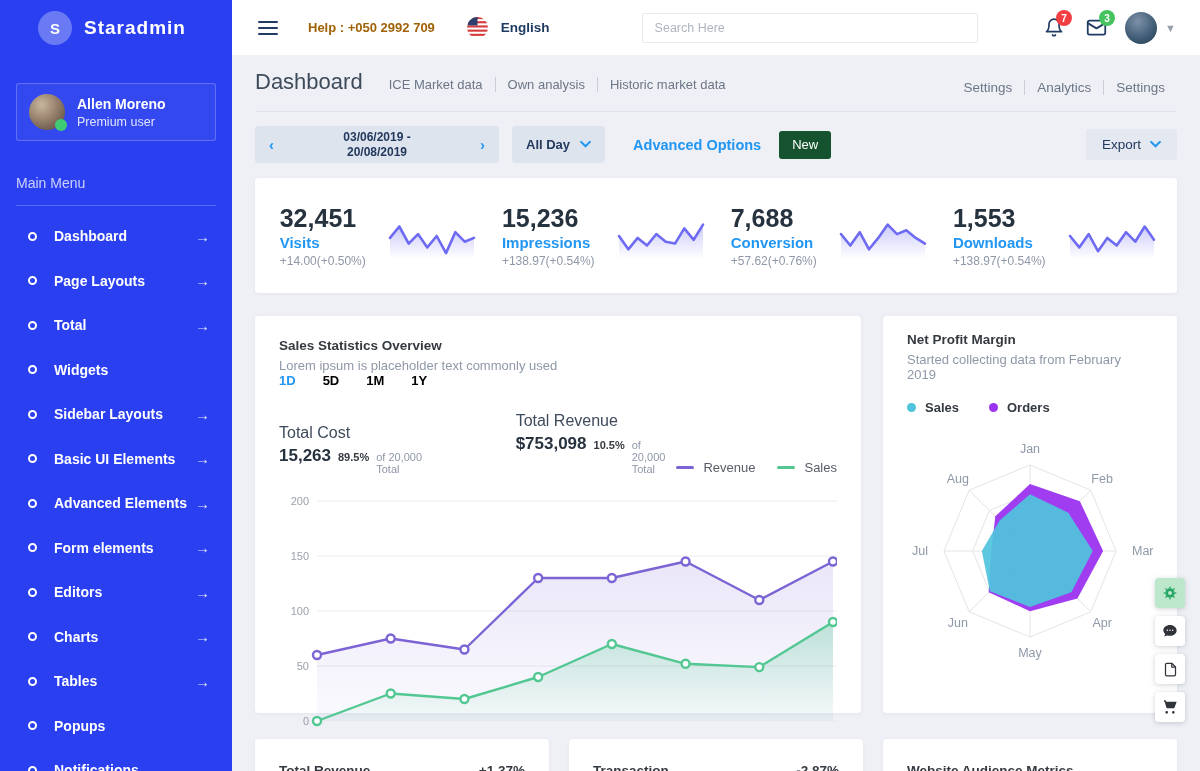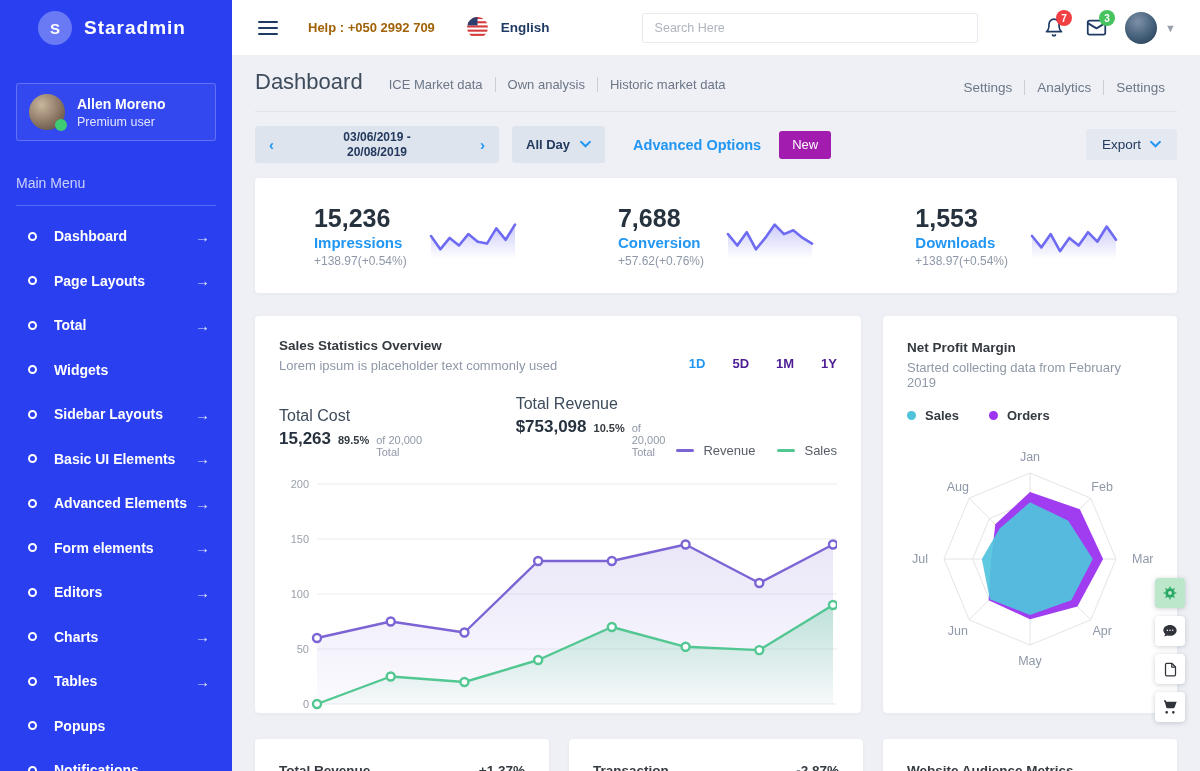--- a/index.html
+++ b/index.html
@@ -51,41 +51,41 @@
   .ph-link { font-size:13px; color:#6c7686; padding:0 12px; cursor:pointer; white-space:nowrap; }
   .ph-link + .ph-link { border-left:1px solid #c9ced8; }
   .ph-actions .ph-link { font-size:13.5px; }
 
   .filter-row { display:flex; align-items:center; margin-top:14px; }
   .date-pill { width:244px; height:37px; background:#dee4ee; border-radius:3px; display:flex; align-items:center; padding:0 14px; }
   .date-pill .chev { color:#2196f3; font-size:15px; font-weight:bold; cursor:pointer; }
   .date-text { flex:1; text-align:center; font-size:12px; font-weight:bold; color:#23395d; white-space:pre-line; line-height:1.25; cursor:pointer; }
   .allday-pill { height:37px; background:#dee4ee; border-radius:3px; display:flex; align-items:center; gap:10px; padding:0 14px; margin-left:13px; font-size:13px; font-weight:bold; color:#23395d; cursor:pointer; }
   .adv-link { margin-left:28px; color:#2196f3; font-size:14.5px; font-weight:bold; cursor:pointer; }
-  .new-btn { margin-left:18px; background:#a21caf; color:#fff; border:none; border-radius:3px; height:28px; padding:0 13px; font-size:13px; font-family:"Liberation Sans", sans-serif; cursor:pointer; }
+  .new-btn { margin-left:18px; background:#14532d; color:#fff; border:none; border-radius:3px; height:28px; padding:0 13px; font-size:13px; font-family:"Liberation Sans", sans-serif; cursor:pointer; }
   .export-btn { margin-left:auto; background:#e3e8f1; border:none; border-radius:3px; height:31px; padding:0 16px; display:flex; align-items:center; gap:9px; font-size:13.5px; color:#23395d; font-family:"Liberation Sans", sans-serif; cursor:pointer; }
 
   .card { background:#fff; border-radius:4px; box-shadow:0 1px 4px rgba(70,80,110,0.06); }
 
   .stats-card { margin-top:15px; height:115px; padding:0 10px; }
   .stats-row { display:flex; height:100%; }
   .stat { flex:1; display:flex; align-items:center; justify-content:center; gap:22px; }
   .stat-value { font-size:25px; font-weight:bold; color:#27323f; }
   .stat-label { font-size:15px; font-weight:bold; color:#2196f3; margin-top:1px; }
   .stat-change { font-size:12px; color:#8f98a8; margin-top:3px; }
   .spark { width:88px; height:54px; }
 
   .charts-row { display:flex; gap:22px; margin-top:23px; }
   .sales-card { width:606px; height:397px; padding:22px 24px; }
-  .radar-card { flex:1; height:397px; padding:24px 24px; }
+  .radar-card { flex:1; height:397px; padding:16px 24px; }
   .card-title { font-size:13.5px; font-weight:bold; color:#343a40; }
   .card-sub { font-size:13px; color:#8f98a8; margin-top:5px; }
-  .sales-head { display:flex; justify-content:space-between; }
+  .sales-head { display:flex; justify-content:space-between;flex-direction:column; }
   .range-tabs { display:flex; gap:27px; align-items:flex-end; padding-bottom:2px; }
-  .tab { font-size:13px; font-weight:bold; color:#4c1d95; cursor:pointer; }
+  .tab { font-size:13px; font-weight:bold; color:#000000; cursor:pointer; }
   .tab.active { color:#2196f3; }
   .totals-row { display:flex; margin-top:22px; align-items:flex-end; }
   .total-block .t-label { font-size:16px; color:#3e4b5b; }
   .total-block .t-line { display:flex; align-items:baseline; gap:7px; margin-top:4px; }
   .t-value { font-size:17px; font-weight:bold; color:#27323f; }
   .t-pct { font-size:11px; font-weight:bold; color:#343a40; }
   .t-of { font-size:11px; color:#8f98a8; }
   .total-block + .total-block { margin-left:92px; }
   .line-legend { margin-left:auto; display:flex; gap:22px; align-items:center; }
   .legend-item { display:flex; align-items:center; gap:9px; font-size:13px; color:#575d66; }
@@ -278,20 +278,37 @@
         <button class="export-btn">
           <span>Export</span>
           <svg width="11" height="7" viewBox="0 0 12 8" fill="none" stroke="#2196f3" stroke-width="2.4" stroke-linecap="round">
               <path d="m1 1 5 5 5-5"></path>
             </svg>
         </button>
       </div>
 
       <section class="card stats-card">
         <div class="stats-row" id="stats">
+            <div class="stat">
+              <div class="stat-info">
+                <div class="stat-value">32,451</div>
+                <div class="stat-label">Visits</div>
+                <div class="stat-change">+14.00(+0.50%)</div>
+              </div>
+              <svg class="spark" viewBox="0 0 88 54">
+                <defs>
+                  <linearGradient id="sg0" x1="0" y1="0" x2="0" y2="1">
+                    <stop offset="0%" stop-color="#6e6bf2" stop-opacity="0.35"></stop>
+                    <stop offset="100%" stop-color="#6e6bf2" stop-opacity="0"></stop>
+                  </linearGradient>
+                </defs>
+                <polygon points="2.0,28.9 11.3,17.5 20.7,34.6 30.0,25.1 39.3,38.4 48.7,27.0 58.0,44.1 67.3,23.2 76.7,32.7 86.0,28.9 86,50 2,50" fill="url(#sg0)"></polygon>
+                <polyline points="2.0,28.9 11.3,17.5 20.7,34.6 30.0,25.1 39.3,38.4 48.7,27.0 58.0,44.1 67.3,23.2 76.7,32.7 86.0,28.9" fill="none" stroke="#6e6bf2" stroke-width="2.6" stroke-linejoin="round" stroke-linecap="round"></polyline>
+              </svg>
+            </div>
             <div class="stat">
               <div class="stat-info">
                 <div class="stat-value">15,236</div>
                 <div class="stat-label">Impressions</div>
                 <div class="stat-change">+138.97(+0.54%)</div>
               </div>
               <svg class="spark" viewBox="0 0 88 54">
                 <defs>
                   <linearGradient id="sg1" x1="0" y1="0" x2="0" y2="1">
                     <stop offset="0%" stop-color="#6e6bf2" stop-opacity="0.35"></stop>

